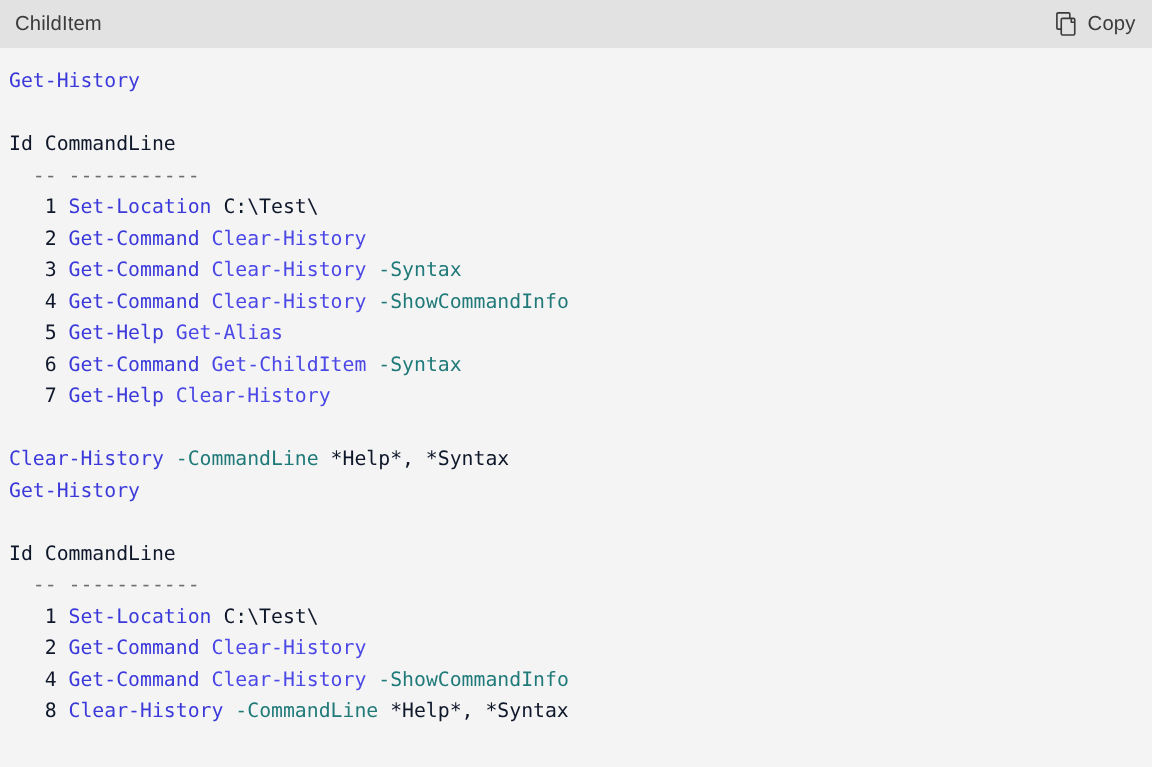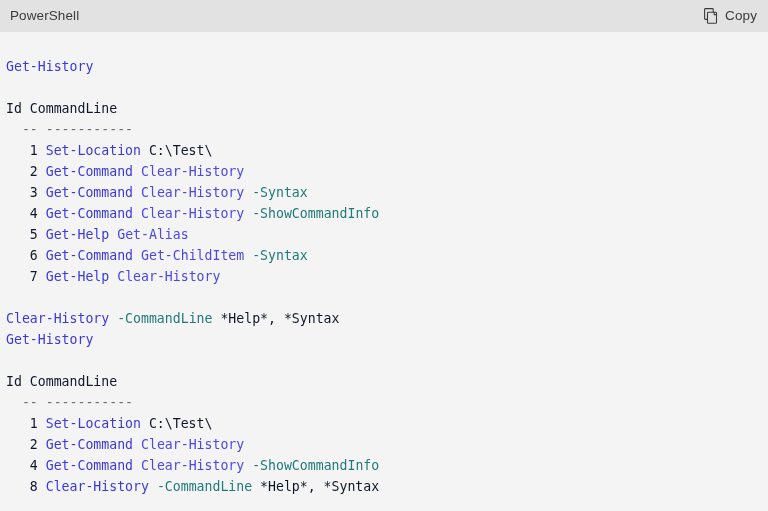--- a/index.html
+++ b/index.html
@@ -69,21 +69,21 @@
     width: 15px;
     height: 16px;
     display: block;
     flex: 0 0 auto;
   }
 
   
   .cb-body {
     flex: 1 1 auto;
     background: #f4f4f4;
-    padding: 24px 0 0 6px;
+    padding: 12px 0 0 6px;
     box-sizing: border-box;
     overflow: hidden;
   }
 
   pre.code {
     margin: 0;
     padding: 0;
     font-family: "DejaVu Sans Mono", "Liberation Mono", monospace;
     font-size: 13.2px;
     line-height: 21px;
@@ -104,21 +104,21 @@
   .tok-param   { color: #217a7a; }   
   .tok-plain   { color: #0f172a; }   
   .tok-dash    { color: #6d6d6d; }   
 </style>
 </head>
 <body>
 
 <div class="codeblock">
 
   <div class="cb-header">
-    <span class="cb-lang">PowerShell</span>
+    <span class="cb-lang">ChildItem</span>
 
     <button class="cb-copy">
       <span class="copy-icon-wrap">
         <svg class="copy-icon" viewBox="0 0 15 16" fill="none" aria-hidden="true">
           <rect x="0.6" y="0.6" width="8.6" height="10.8" rx="0.8" stroke="#3b3b3b" stroke-width="1.1" fill="#e2e2e2"></rect>
           <path d="M4.4 4.2 h7.2 a0.9 0.9 0 0 1 0.9 0.9 v9.3 a0.9 0.9 0 0 1 -0.9 0.9 h-7.2 a0.9 0.9 0 0 1 -0.9 -0.9 v-9.3 a0.9 0.9 0 0 1 0.9 -0.9 z" stroke="#3b3b3b" stroke-width="1.1" fill="#e2e2e2"></path>
           <path d="M10.2 4.2 v2.6 h2.4" stroke="#3b3b3b" stroke-width="1.1" fill="none" stroke-linejoin="round"></path>
         </svg>
       </span>
       <span class="cb-copy-label">Copy</span>

